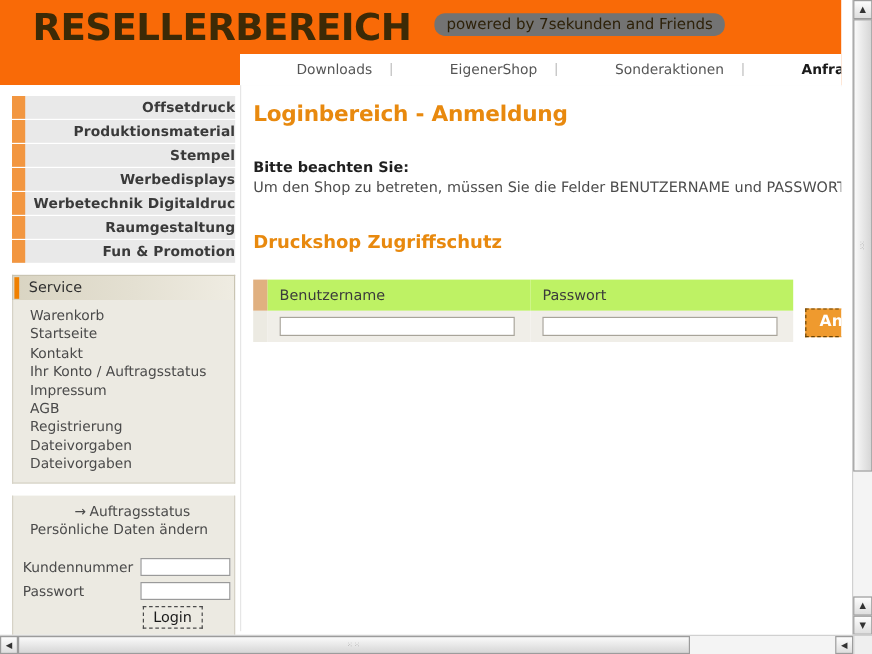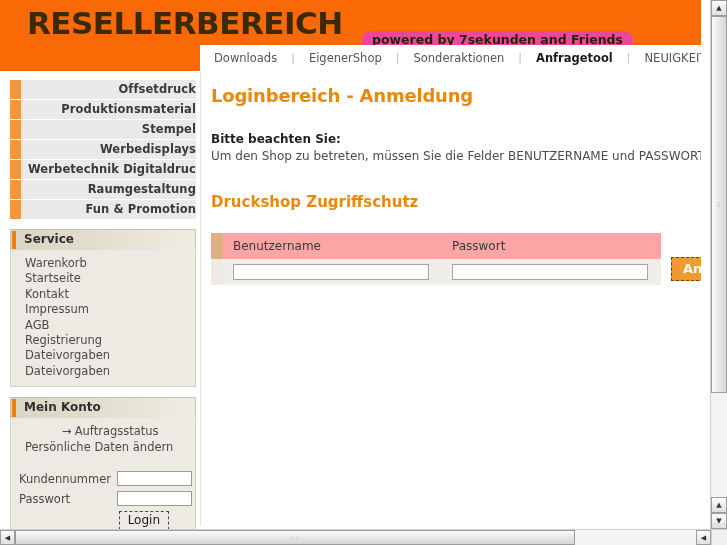--- a/index.html
+++ b/index.html
@@ -50,26 +50,26 @@
     font-size: 31px;
     font-weight: bold;
     letter-spacing: -0.5px;
     color: #3c2a06;
     line-height: 34px;
     white-space: nowrap;
   }
   #powered-badge {
     position: absolute;
     left: 362px;
-    top: 31px;
-    background: #ec4899;
+    top: 11px;
+    background: #737373;
     border-radius: 9px;
     padding: 2px 10px 3px 10px;
     font-size: 12.5px;
-    font-weight: bold;
+    font-weight: normal;
     color: #2d2109;
     white-space: nowrap;
     line-height: 14px;
   }
 
   
   #navbar {
     position: relative;
     height: 26px;
     background: #f96a07;
@@ -91,20 +91,21 @@
     display: flex;
     align-items: center;
     white-space: nowrap;
   }
   .nav-link {
     padding: 0 14px;
     font-size: 11.5px;
     color: #555;
     line-height: 26px;
     cursor: pointer;
+    margin-left: 33px;
   }
   .nav-link.active {
     font-weight: bold;
     color: #1a1a1a;
   }
   .nav-sep {
     color: #bbb;
     font-size: 11px;
     line-height: 26px;
   }
@@ -171,21 +172,21 @@
   .panel-head-bar {
     width: 4px;
     flex: 0 0 4px;
     background: #f08000;
     margin: 1px 0 1px 1px;
   }
   .panel-head-label {
     flex: 1;
     padding-left: 8px;
     font-size: 12px;
-    font-weight: bold;
+    font-weight: normal;
     color: #2f2f2f;
     line-height: 19px;
     white-space: nowrap;
   }
   .panel-body {
     background: #eceae2;
     border: 1px solid #d6d2c6;
     border-top: none;
     padding: 6px 0 7px 0;
     box-sizing: border-box;
@@ -304,21 +305,21 @@
   }
   .accent-cell {
     width: 12px;
     background: #e0b080;
   }
   .accent-cell-b {
     width: 12px;
     background: #eceae2;
   }
   .th-cell {
-    background: #fca5a5;
+    background: #bef264;
     height: 26px;
     padding-left: 10px !important;
     font-size: 12px;
     color: #3b3b3b;
     white-space: nowrap;
   }
   .in-cell {
     background: #f0eee8;
     height: 26px;
     padding-left: 10px !important;
@@ -513,33 +514,30 @@
 
         <div class="panel">
           <div class="panel-head">
             <span class="panel-head-bar"></span>
             <span class="panel-head-label">Service</span>
           </div>
           <div class="panel-body">
             <div class="panel-link">Warenkorb</div>
             <div class="panel-link">Startseite</div>
             <div class="panel-link">Kontakt</div>
+            <div class="panel-link">Ihr Konto / Auftragsstatus</div>
             <div class="panel-link">Impressum</div>
             <div class="panel-link">AGB</div>
             <div class="panel-link">Registrierung</div>
             <div class="panel-link">Dateivorgaben</div>
             <div class="panel-link">Dateivorgaben</div>
           </div>
         </div>
 
         <div class="panel">
-          <div class="panel-head">
-            <span class="panel-head-bar"></span>
-            <span class="panel-head-label">Mein Konto</span>
-          </div>
           <div class="panel-body">
             <div class="panel-link with-arrow">
               <span class="arr">→</span><span>Auftragsstatus</span>
             </div>
             <div class="panel-link">Persönliche Daten ändern</div>
 
             <div class="mini-login">
               <div class="mini-row">
                 <span class="mini-label">Kundennummer</span>
                 <input class="mini-input" type="text" value="" style="">

